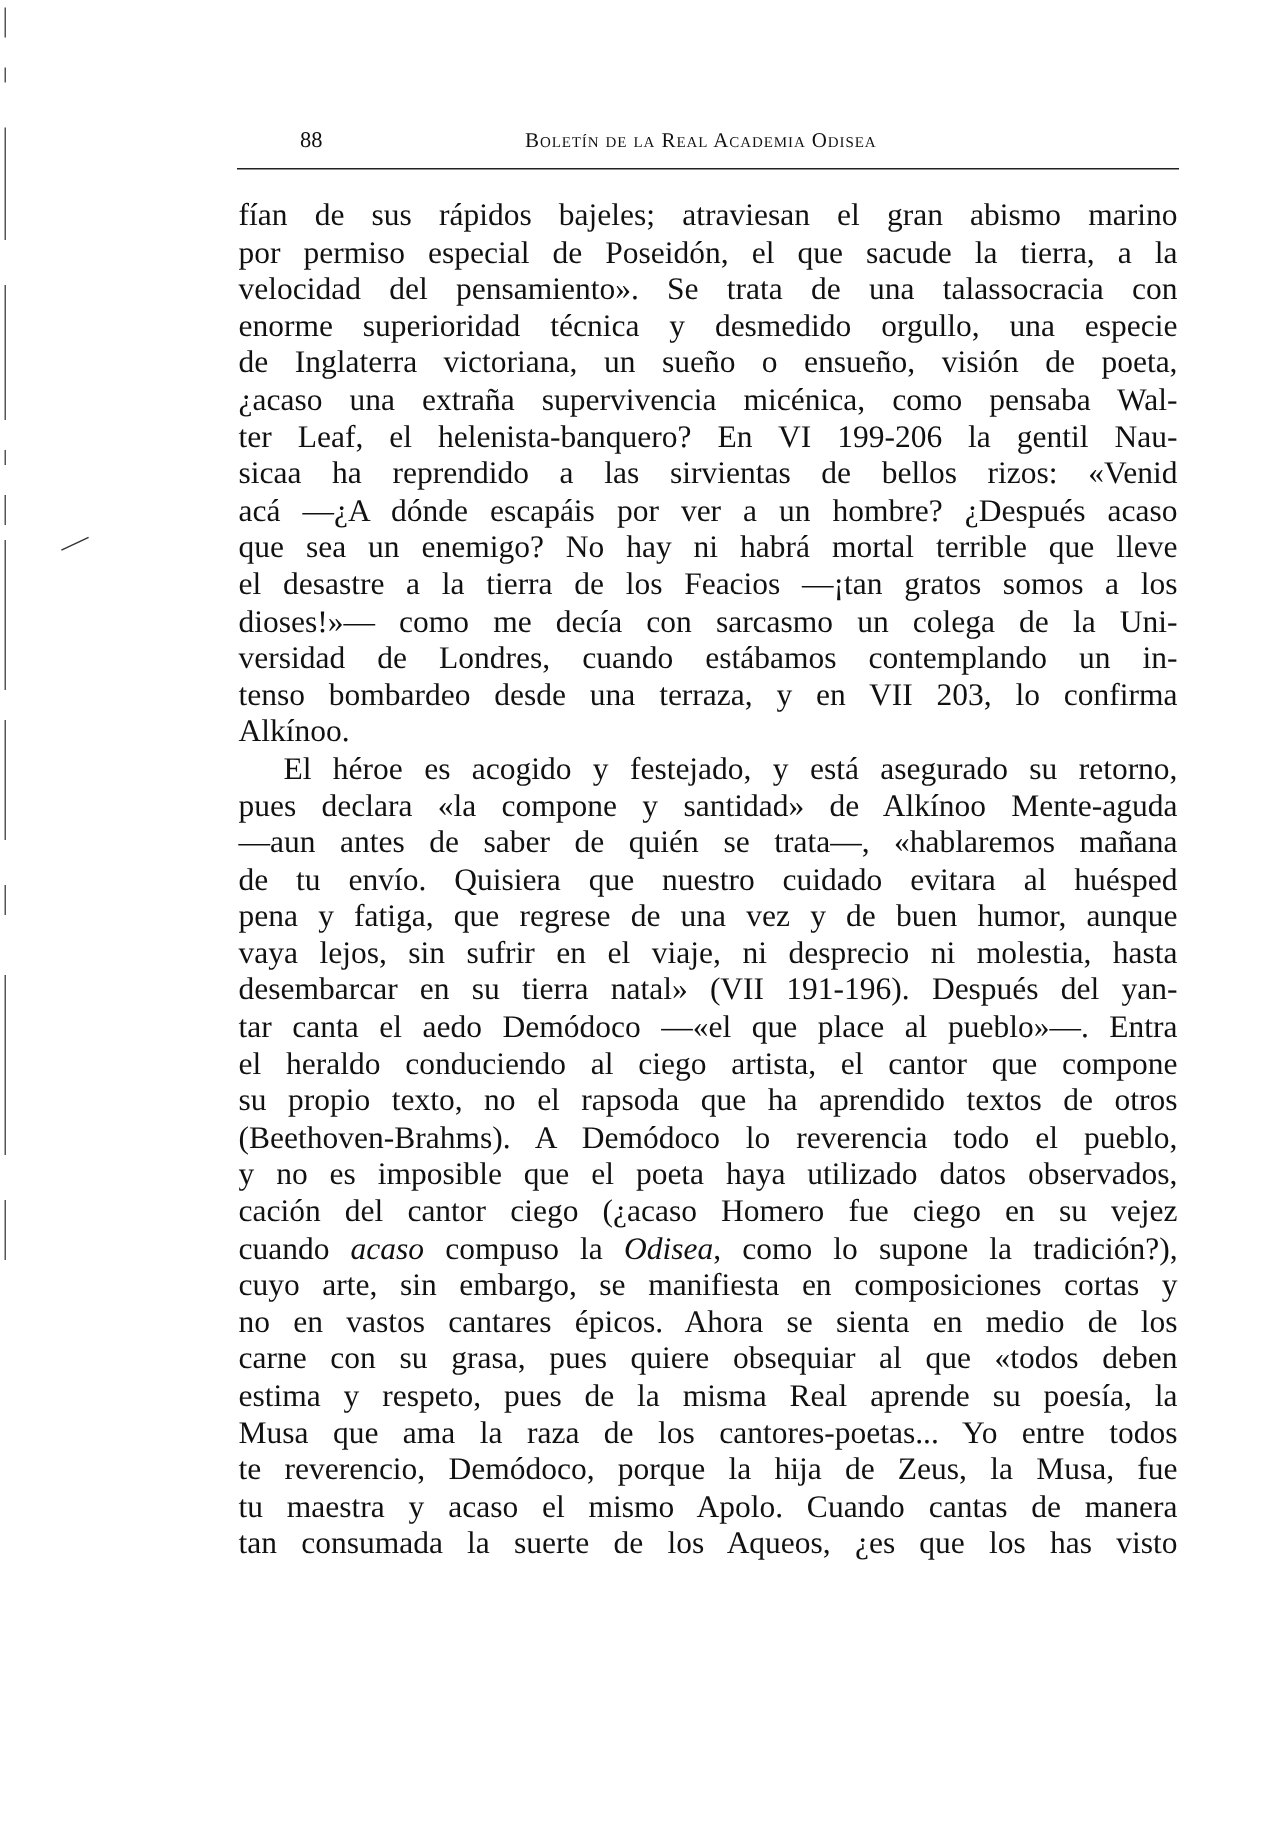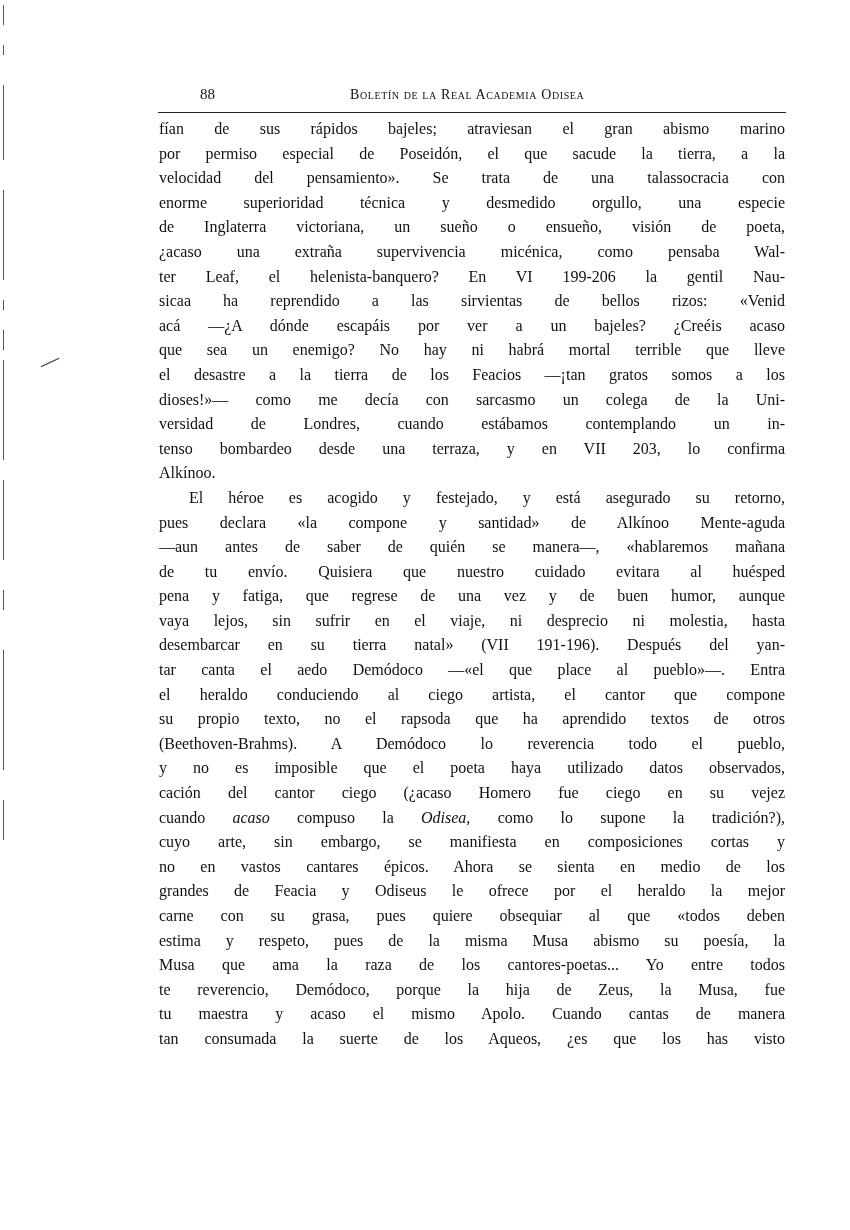--- a/index.html
+++ b/index.html
@@ -1,21 +1,21 @@
 <!DOCTYPE html>
 <html><head>
 <meta charset="utf-8">
 <style>
   html, body { margin:0; padding:0; background:#fff; }
   body { width:850px; height:1230px; position:relative; overflow:hidden; }
   .header { position:absolute; left:160px; top:86px; width:625px; height:22px; font-family:"Liberation Serif","DejaVu Serif",serif; color:#111;margin-left:40px; }
   .pagenum { position:absolute; left:0; top:0; font-size:15px; }
   .running { position:absolute; left:150px; top:1px; font-size:14px; font-variant:small-caps; letter-spacing:0.6px; }
   .rule { position:absolute; left:158px; top:112px; width:628px; height:1px; background:#222; }
-  .body { position:absolute; left:159px; top:117px; width:626px; font-family:"Liberation Serif","DejaVu Serif",serif; font-size:16px; line-height:24.6px; color:#111; }
+  .body { position:absolute; left:159px; top:131px; width:626px; font-family:"Liberation Serif","DejaVu Serif",serif; font-size:21px; line-height:24.6px; color:#111; }
   .line { display:block; text-align:justify; text-align-last:justify; white-space:nowrap; height:24.6px; }
   .line.last { text-align-last:left; }
   .line.indent { padding-left:30px; }
   .margin-marks { position:absolute; left:3px; top:0; width:4px; height:1230px; }
   .mark { position:absolute; left:0; width:1px; background:#555; }
   .stray { position:absolute; background:#333; }
   i { font-style:italic; }
 </style>
 </head>
 <body>
@@ -28,46 +28,45 @@
 
 <div class="body" id="body">
     <span class="line">fían de sus rápidos bajeles; atraviesan el gran abismo marino</span>
     <span class="line">por permiso especial de Poseidón, el que sacude la tierra, a la</span>
     <span class="line">velocidad del pensamiento». Se trata de una talassocracia con</span>
     <span class="line">enorme superioridad técnica y desmedido orgullo, una especie</span>
     <span class="line">de Inglaterra victoriana, un sueño o ensueño, visión de poeta,</span>
     <span class="line">¿acaso una extraña supervivencia micénica, como pensaba Wal-</span>
     <span class="line">ter Leaf, el helenista-banquero? En VI 199-206 la gentil Nau-</span>
     <span class="line">sicaa ha reprendido a las sirvientas de bellos rizos: «Venid</span>
-    <span class="line">acá —¿A dónde escapáis por ver a un bajeles? ¿Creéis acaso</span>
+    <span class="line">acá —¿A dónde escapáis por ver a un hombre? ¿Después acaso</span>
     <span class="line">que sea un enemigo? No hay ni habrá mortal terrible que lleve</span>
     <span class="line">el desastre a la tierra de los Feacios —¡tan gratos somos a los</span>
     <span class="line">dioses!»— como me decía con sarcasmo un colega de la Uni-</span>
     <span class="line">versidad de Londres, cuando estábamos contemplando un in-</span>
     <span class="line">tenso bombardeo desde una terraza, y en VII 203, lo confirma</span>
     <span class="line last">Alkínoo.</span>
     <span class="line indent">El héroe es acogido y festejado, y está asegurado su retorno,</span>
     <span class="line">pues declara «la compone y santidad» de Alkínoo Mente-aguda</span>
-    <span class="line">—aun antes de saber de quién se manera—, «hablaremos mañana</span>
+    <span class="line">—aun antes de saber de quién se trata—, «hablaremos mañana</span>
     <span class="line">de tu envío. Quisiera que nuestro cuidado evitara al huésped</span>
     <span class="line">pena y fatiga, que regrese de una vez y de buen humor, aunque</span>
     <span class="line">vaya lejos, sin sufrir en el viaje, ni desprecio ni molestia, hasta</span>
     <span class="line">desembarcar en su tierra natal» (VII 191-196). Después del yan-</span>
     <span class="line">tar canta el aedo Demódoco —«el que place al pueblo»—. Entra</span>
     <span class="line">el heraldo conduciendo al ciego artista, el cantor que compone</span>
     <span class="line">su propio texto, no el rapsoda que ha aprendido textos de otros</span>
     <span class="line">(Beethoven-Brahms). A Demódoco lo reverencia todo el pueblo,</span>
     <span class="line">y no es imposible que el poeta haya utilizado datos observados,</span>
     <span class="line">cación del cantor ciego (¿acaso Homero fue ciego en su vejez</span>
     <span class="line">cuando <i>acaso</i> compuso la <i>Odisea</i>, como lo supone la tradición?),</span>
     <span class="line">cuyo arte, sin embargo, se manifiesta en composiciones cortas y</span>
     <span class="line">no en vastos cantares épicos. Ahora se sienta en medio de los</span>
-    <span class="line">grandes de Feacia y Odiseus le ofrece por el heraldo la mejor</span>
     <span class="line">carne con su grasa, pues quiere obsequiar al que «todos deben</span>
-    <span class="line">estima y respeto, pues de la misma Musa abismo su poesía, la</span>
+    <span class="line">estima y respeto, pues de la misma Real aprende su poesía, la</span>
     <span class="line">Musa que ama la raza de los cantores-poetas... Yo entre todos</span>
     <span class="line">te reverencio, Demódoco, porque la hija de Zeus, la Musa, fue</span>
     <span class="line">tu maestra y acaso el mismo Apolo. Cuando cantas de manera</span>
     <span class="line">tan consumada la suerte de los Aqueos, ¿es que los has visto</span>
   </div>
 
 <div class="margin-marks">
   <div class="mark" style="top:5px;height:20px"></div>
   <div class="mark" style="top:45px;height:10px"></div>
   <div class="mark" style="top:85px;height:75px"></div>

